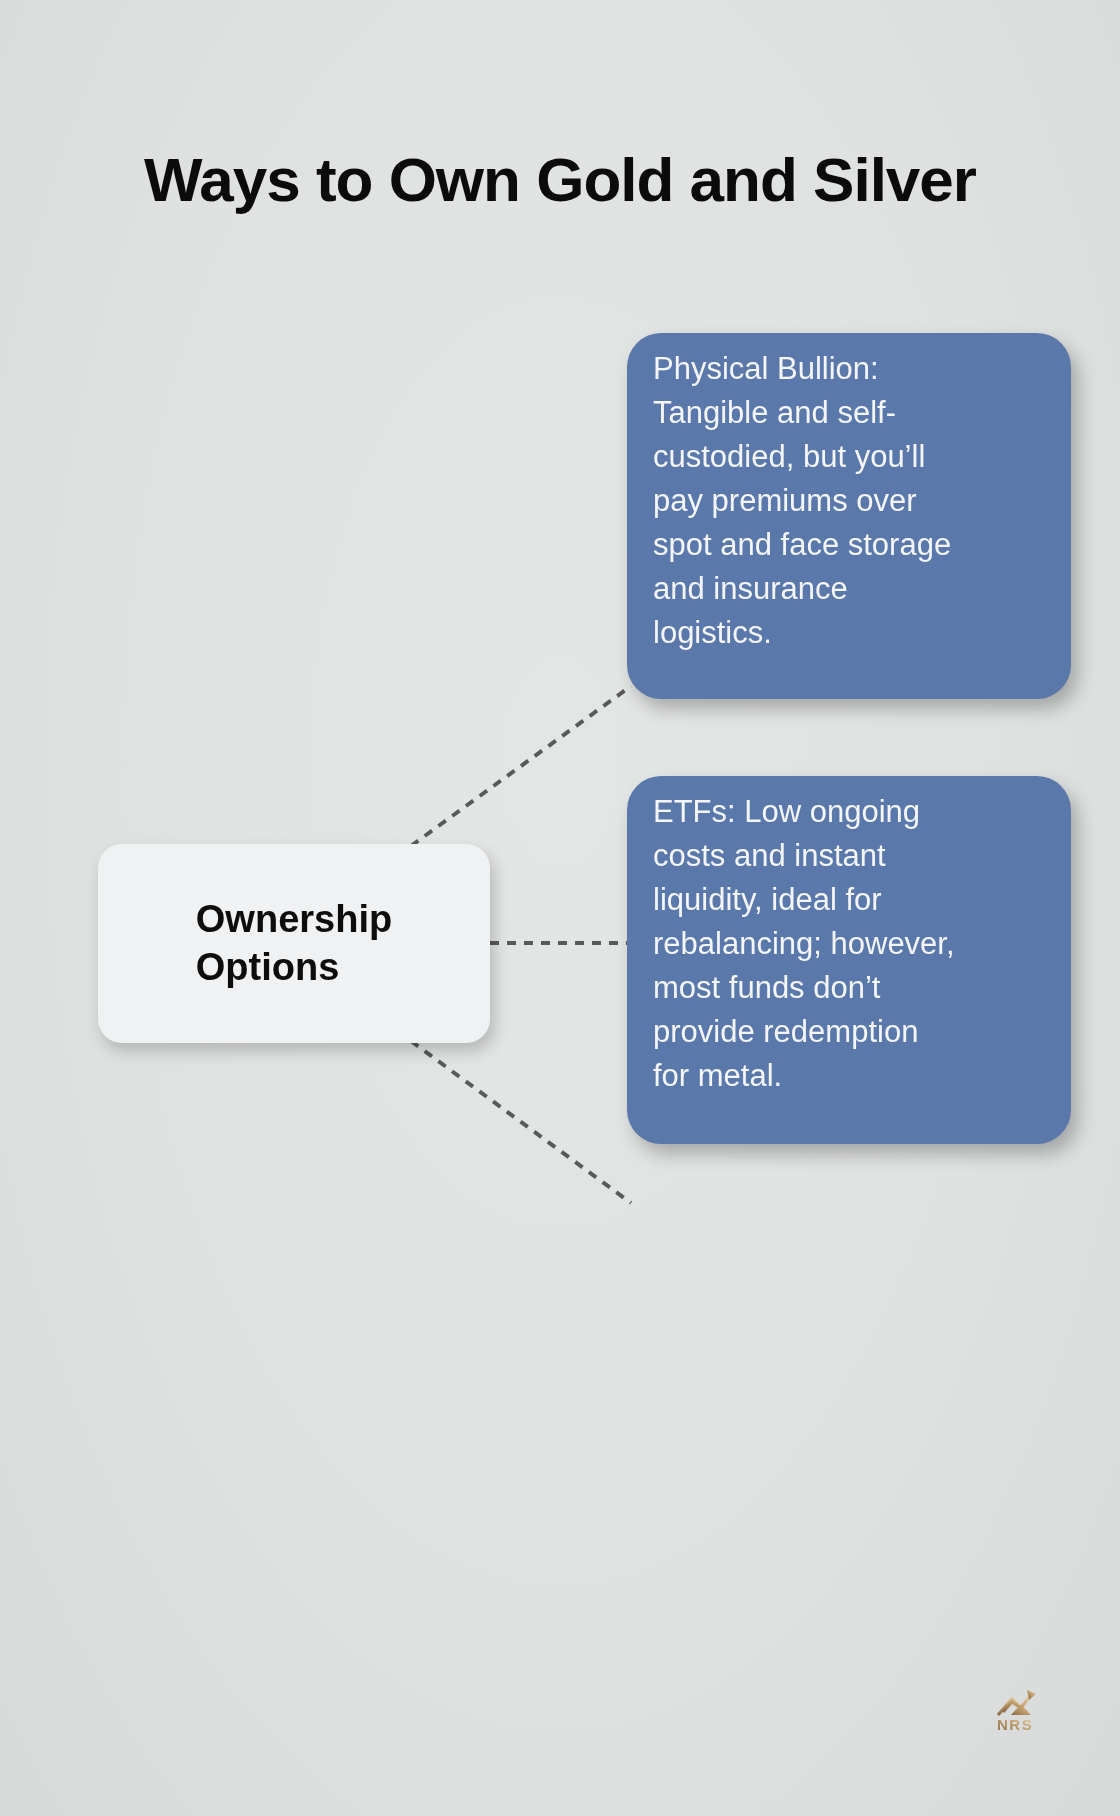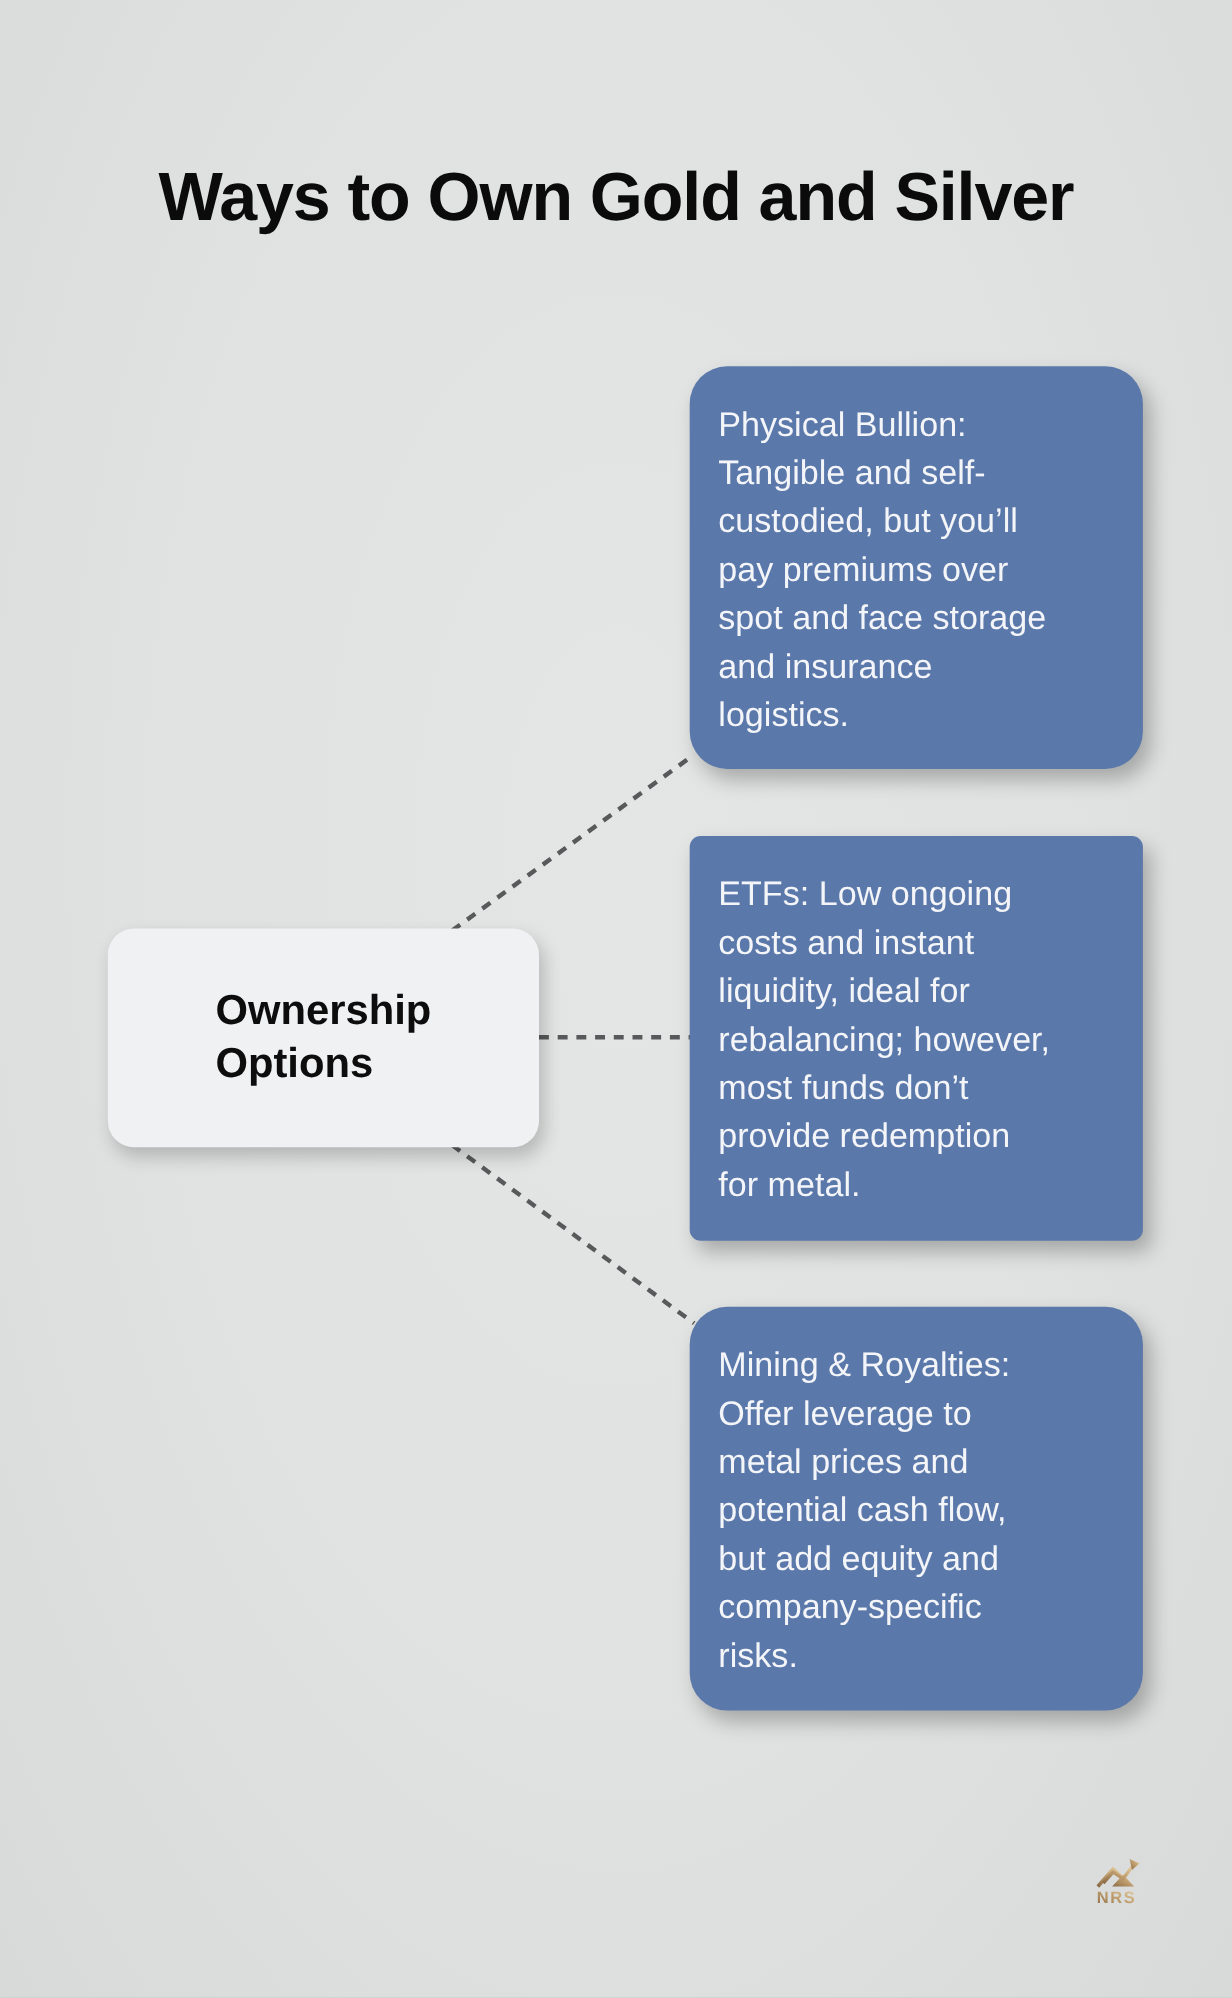--- a/index.html
+++ b/index.html
@@ -32,30 +32,30 @@
     box-shadow:4px 8px 16px rgba(0,0,0,0.20);
     display:flex;align-items:center;justify-content:center;
     z-index:2;
   }
   .center-node .node-label{
     font-size:38px;font-weight:bold;line-height:1.25;
     color:var(--node-text,#0d0d0d);
     white-space:pre-line;
   }
   .card{
-    position:absolute;left:627px;width:412px;
+    position:absolute;left:627px;width:444px;
     background:var(--card,#5b78ab);
     border-radius:34px;
     box-shadow:7px 10px 18px rgba(0,0,0,0.26);
     box-sizing:border-box;
-    padding:31px 26px;
+    padding:14px 26px;
     z-index:2;
   }
   .card-physical{top:333px;height:366px;}
-  .card-etfs{top:760px;height:368px;border-radius:10px;}
+  .card-etfs{top:776px;height:368px;}
   .card-mining{top:1188px;height:367px;}
   .card .card-text{
     color:var(--card-text,#f3f5f8);
     font-size:31px;line-height:44px;
     white-space:pre-line;
   }
   .logo{
     position:absolute;left:996px;top:1688px;
     width:48px;height:46px;
     z-index:2;
@@ -92,29 +92,20 @@
   <div class="card card-etfs">
     <div class="card-text">ETFs: Low ongoing
 costs and instant
 liquidity, ideal for
 rebalancing; however,
 most funds don’t
 provide redemption
 for metal.</div>
   </div>
 
-  <div class="card card-mining">
-    <div class="card-text">Mining &amp; Royalties:
-Offer leverage to
-metal prices and
-potential cash flow,
-but add equity and
-company-specific
-risks.</div>
-  </div>
 
   <svg class="logo" viewBox="0 0 48 46">
     <defs>
       <linearGradient id="gold-grad" x1="0" y1="1" x2="1" y2="0">
         <stop offset="0" stop-color="#8a6b44"></stop>
         <stop offset="0.55" stop-color="#c2a070"></stop>
         <stop offset="1" stop-color="#e8d4a8"></stop>
       </linearGradient>
     </defs>
     <g>

